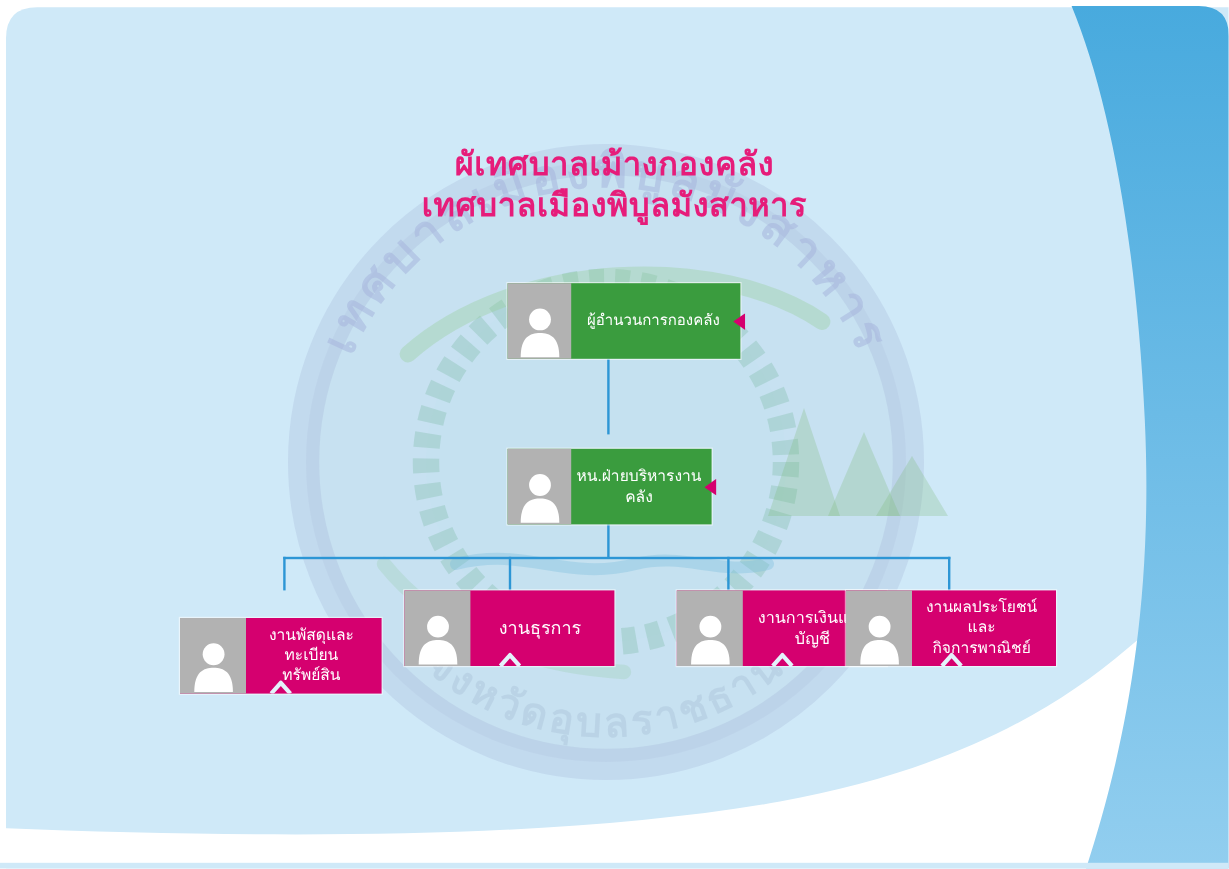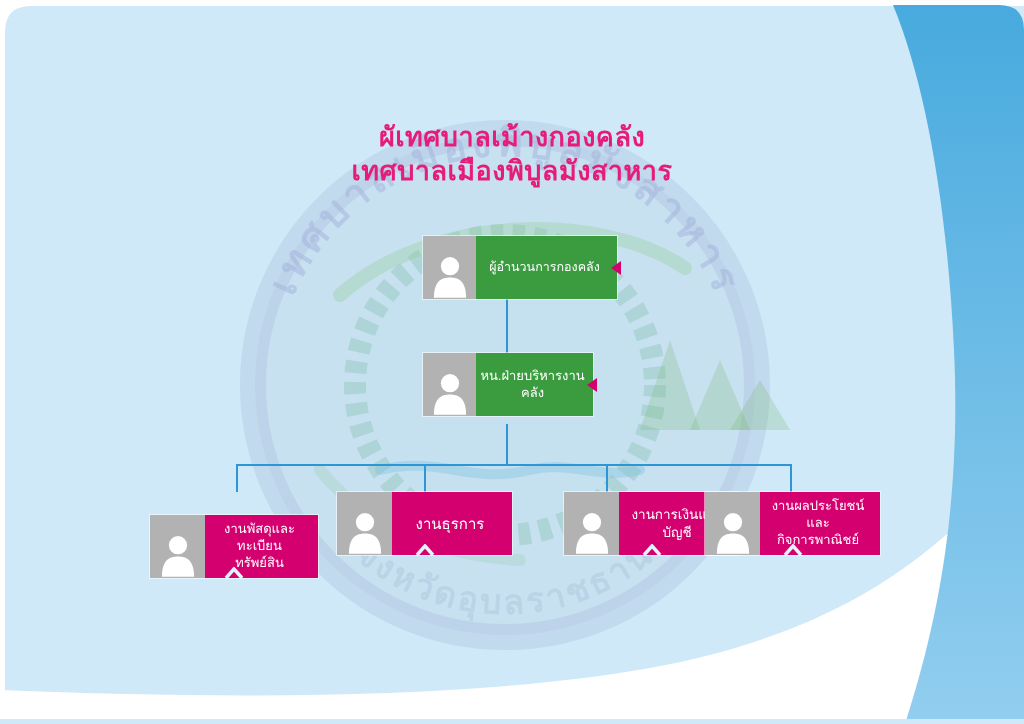--- a/index.html
+++ b/index.html
@@ -98,21 +98,21 @@
         <circle cx="30" cy="17" r="13" fill="#fff"></circle>
         <path d="M 7,62 C 7,38 18,33 30,33 C 42,33 53,38 53,62 Z" fill="#fff"></path>
       </svg>
     </div>
     <div class="label" style="font-size:12.5px">ผู้อำนวนการกองคลัง</div>
     <svg class="arrow-left" viewBox="0 0 10 14">
       <polygon points="10,0 0,7 10,14" style="fill:var(--pink)"></polygon>
     </svg>
   </div>
 
-  <div class="org-box green wide" style="left:423px;top:353px;width:170px;">
+  <div class="org-box green wide" style="left:423px;top:374px;width:170px;">
     <div class="photo">
       <svg viewBox="0 0 60 62">
         <circle cx="30" cy="17" r="13" fill="#fff"></circle>
         <path d="M 7,62 C 7,38 18,33 30,33 C 42,33 53,38 53,62 Z" fill="#fff"></path>
       </svg>
     </div>
     <div class="label" style="font-size:13px">หน.ฝ่ายบริหารงานคลัง</div>
     <svg class="arrow-left" viewBox="0 0 10 14">
       <polygon points="10,0 0,7 10,14" style="fill:var(--pink)"></polygon>
     </svg>

